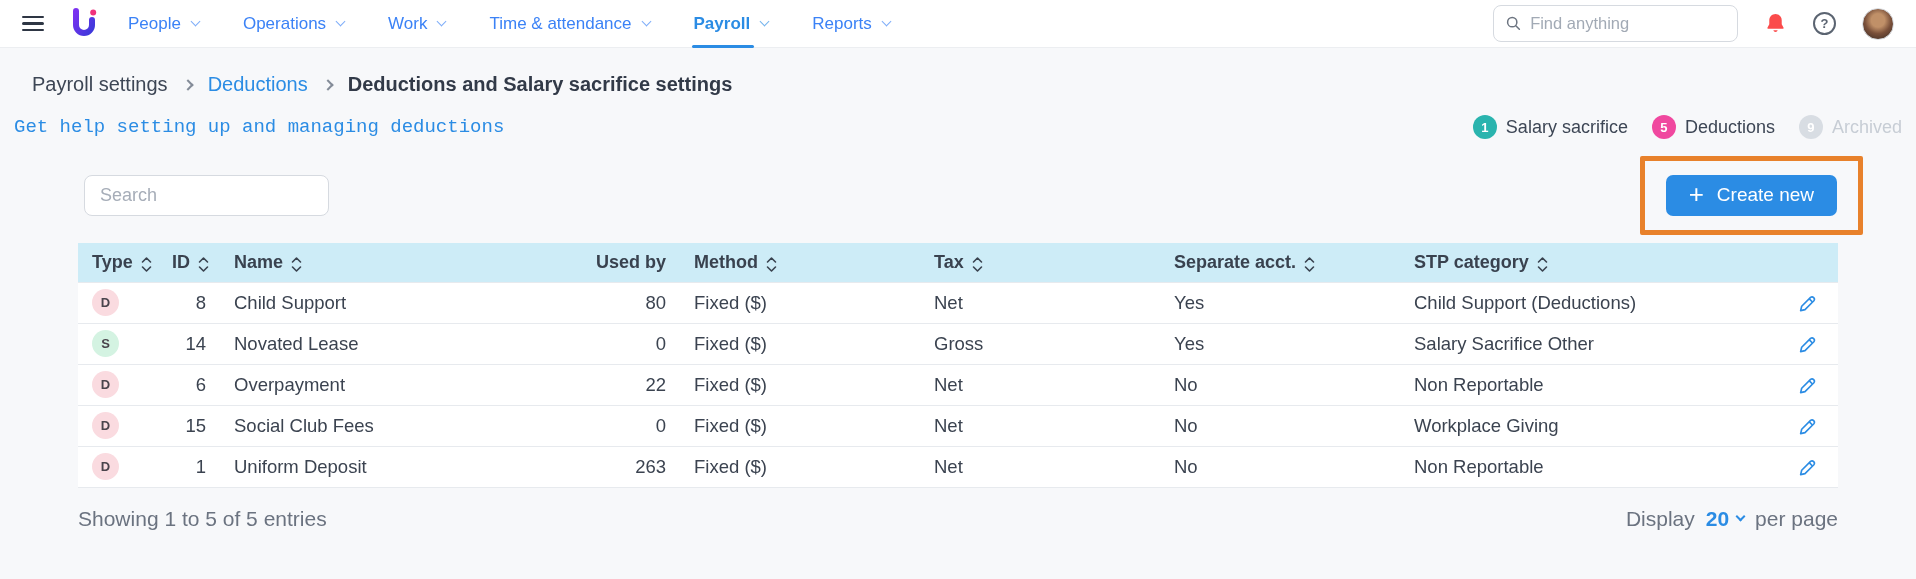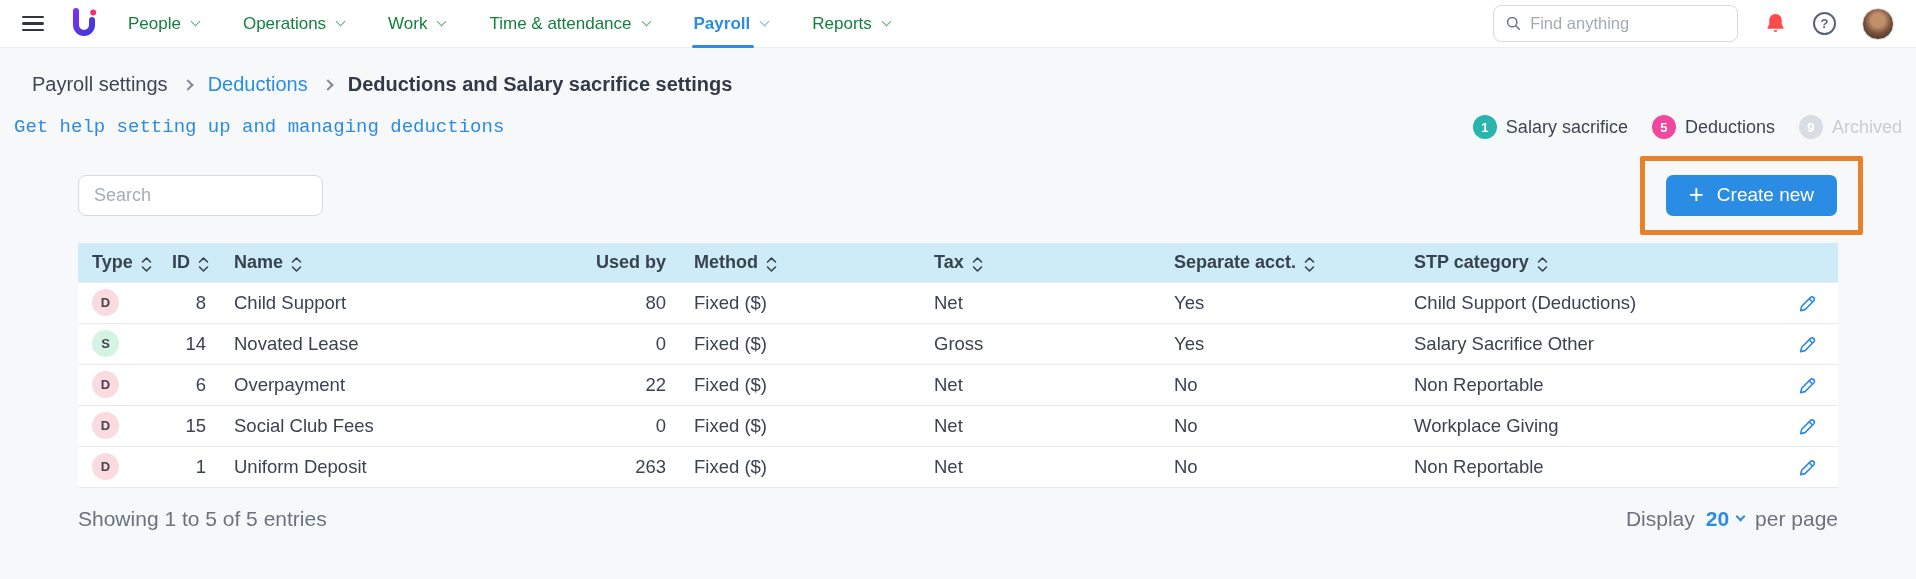--- a/index.html
+++ b/index.html
@@ -11,21 +11,21 @@
   }
   
   .topnav {
     height:48px; background:#fff; border-bottom:1px solid #eceef1;
     display:flex; align-items:center; padding:0 22px; position:relative;
   }
   .hamburger { width:22px; display:flex; flex-direction:column; gap:4px; cursor:pointer; margin-right:26px; }
   .hamburger i { display:block; height:2.6px; background:#2e3644; border-radius:2px; }
   .logo { margin-right:30px; display:flex; align-items:center; }
   .nav-menu { display:flex; align-items:center; gap:44px; }
-  .nav-item { display:flex; align-items:center; font-size:17px; font-weight:500; color:#15803d; cursor:pointer; position:relative; }
+  .nav-item { display:flex; align-items:center; font-size:17px; font-weight:500; color:#3b82f6; cursor:pointer; position:relative; }
   .nav-item .chev { width:7px; height:7px; border-right:1.8px solid currentColor; border-bottom:1.8px solid currentColor; transform:rotate(45deg); margin-left:11px; margin-top:-4px; opacity:.65; }
   .nav-item.active { color:var(--accent,#2b8ce4);font-weight:bold; }
   .nav-item.active::after { content:""; position:absolute; left:-2px; right:14px; bottom:-14px; height:3px; background:var(--accent,#2b8ce4); border-radius:2px; }
   .topnav-right { margin-left:auto; display:flex; align-items:center; gap:26px; }
   .global-search { width:245px; height:37px; border:1px solid #d6dae0; border-radius:8px; background:#fff; display:flex; align-items:center; padding:0 12px; gap:9px; }
   .global-search input { border:none; outline:none; font-size:16.5px; width:100%; font-family:inherit; color:#3d4655; background:transparent; }
   .global-search input::placeholder { color:#a2aab5; }
   .icon-btn { background:none; border:none; cursor:pointer; display:flex; align-items:center; }
   .help-circle { width:23px; height:23px; border:2px solid #5b6471; border-radius:50%; color:#5b6471; font-size:13px; font-weight:bold; display:flex; align-items:center; justify-content:center; }
   .avatar { width:32px; height:32px; border-radius:50%; background: radial-gradient(circle at 50% 38%, #c09068 0 28%, #7a503a 55%, #332721 100%); border:1px solid #d8dce1; cursor:pointer; }
@@ -37,21 +37,21 @@
   .crumb-sep { width:8px; height:8px; border-top:2.2px solid #848c98; border-right:2.2px solid #848c98; transform:rotate(45deg); }
   
   .help-row { margin:19px 14px 0; display:flex; align-items:center; justify-content:space-between; }
   .help-link { color:var(--accent,#2b8ce4); font-size:19px; cursor:pointer;font-family:Liberation Mono, monospace; }
   .legend { display:flex; align-items:center; gap:24px; }
   .legend-item { display:flex; align-items:center; gap:9px; font-size:18px; color:#3d4655; cursor:pointer; }
   .legend-circle { width:24px; height:24px; border-radius:50%; color:#fff; font-size:13px; font-weight:bold; display:flex; align-items:center; justify-content:center; }
   .legend-item.muted { color:#c7cdd5; }
   
   .toolbar { margin:16px 78px 0; height:80px; display:flex; align-items:center; justify-content:space-between; }
-  .search-input { width:245px; height:41px; border:1px solid #d6dae0; border-radius:8px; padding:0 15px; font-size:18px; font-family:inherit; color:#3d4655; outline:none; background:#fff; }
+  .search-input { width:245px; height:41px; border:1px solid #d6dae0; border-radius:8px; padding:0 15px; font-size:18px; font-family:inherit; color:#3d4655; outline:none; background:#fff;margin-left:6px; }
   .search-input::placeholder { color:#a6adb8; }
   .create-outline { border:5px solid var(--orange,#e8812b); border-radius:2px; padding:14px 21px; margin-right:-25px; background:transparent; }
   .create-btn { background:var(--accent,#2b8ce4); border:none; color:#fff; height:41px; padding:0 23px; border-radius:7px; font-size:19px; font-family:inherit; display:flex; align-items:center; gap:13px; cursor:pointer; }
   .create-btn .plus { font-size:26px; font-weight:300; line-height:1; margin-top:-3px; }
   
   .table-wrap { margin:8px 78px 0; }
   table { width:100%; border-collapse:collapse; table-layout:fixed; background:#fff; }
   thead th { background:var(--thead-bg,#cdecf7); height:39px; font-size:18px; font-weight:700; color:#39424f; text-align:left; padding:0 14px; white-space:nowrap; }
   thead th.right { text-align:right; }
   th .th-inner { display:inline-flex; align-items:flex-end; gap:8px; cursor:pointer; }

